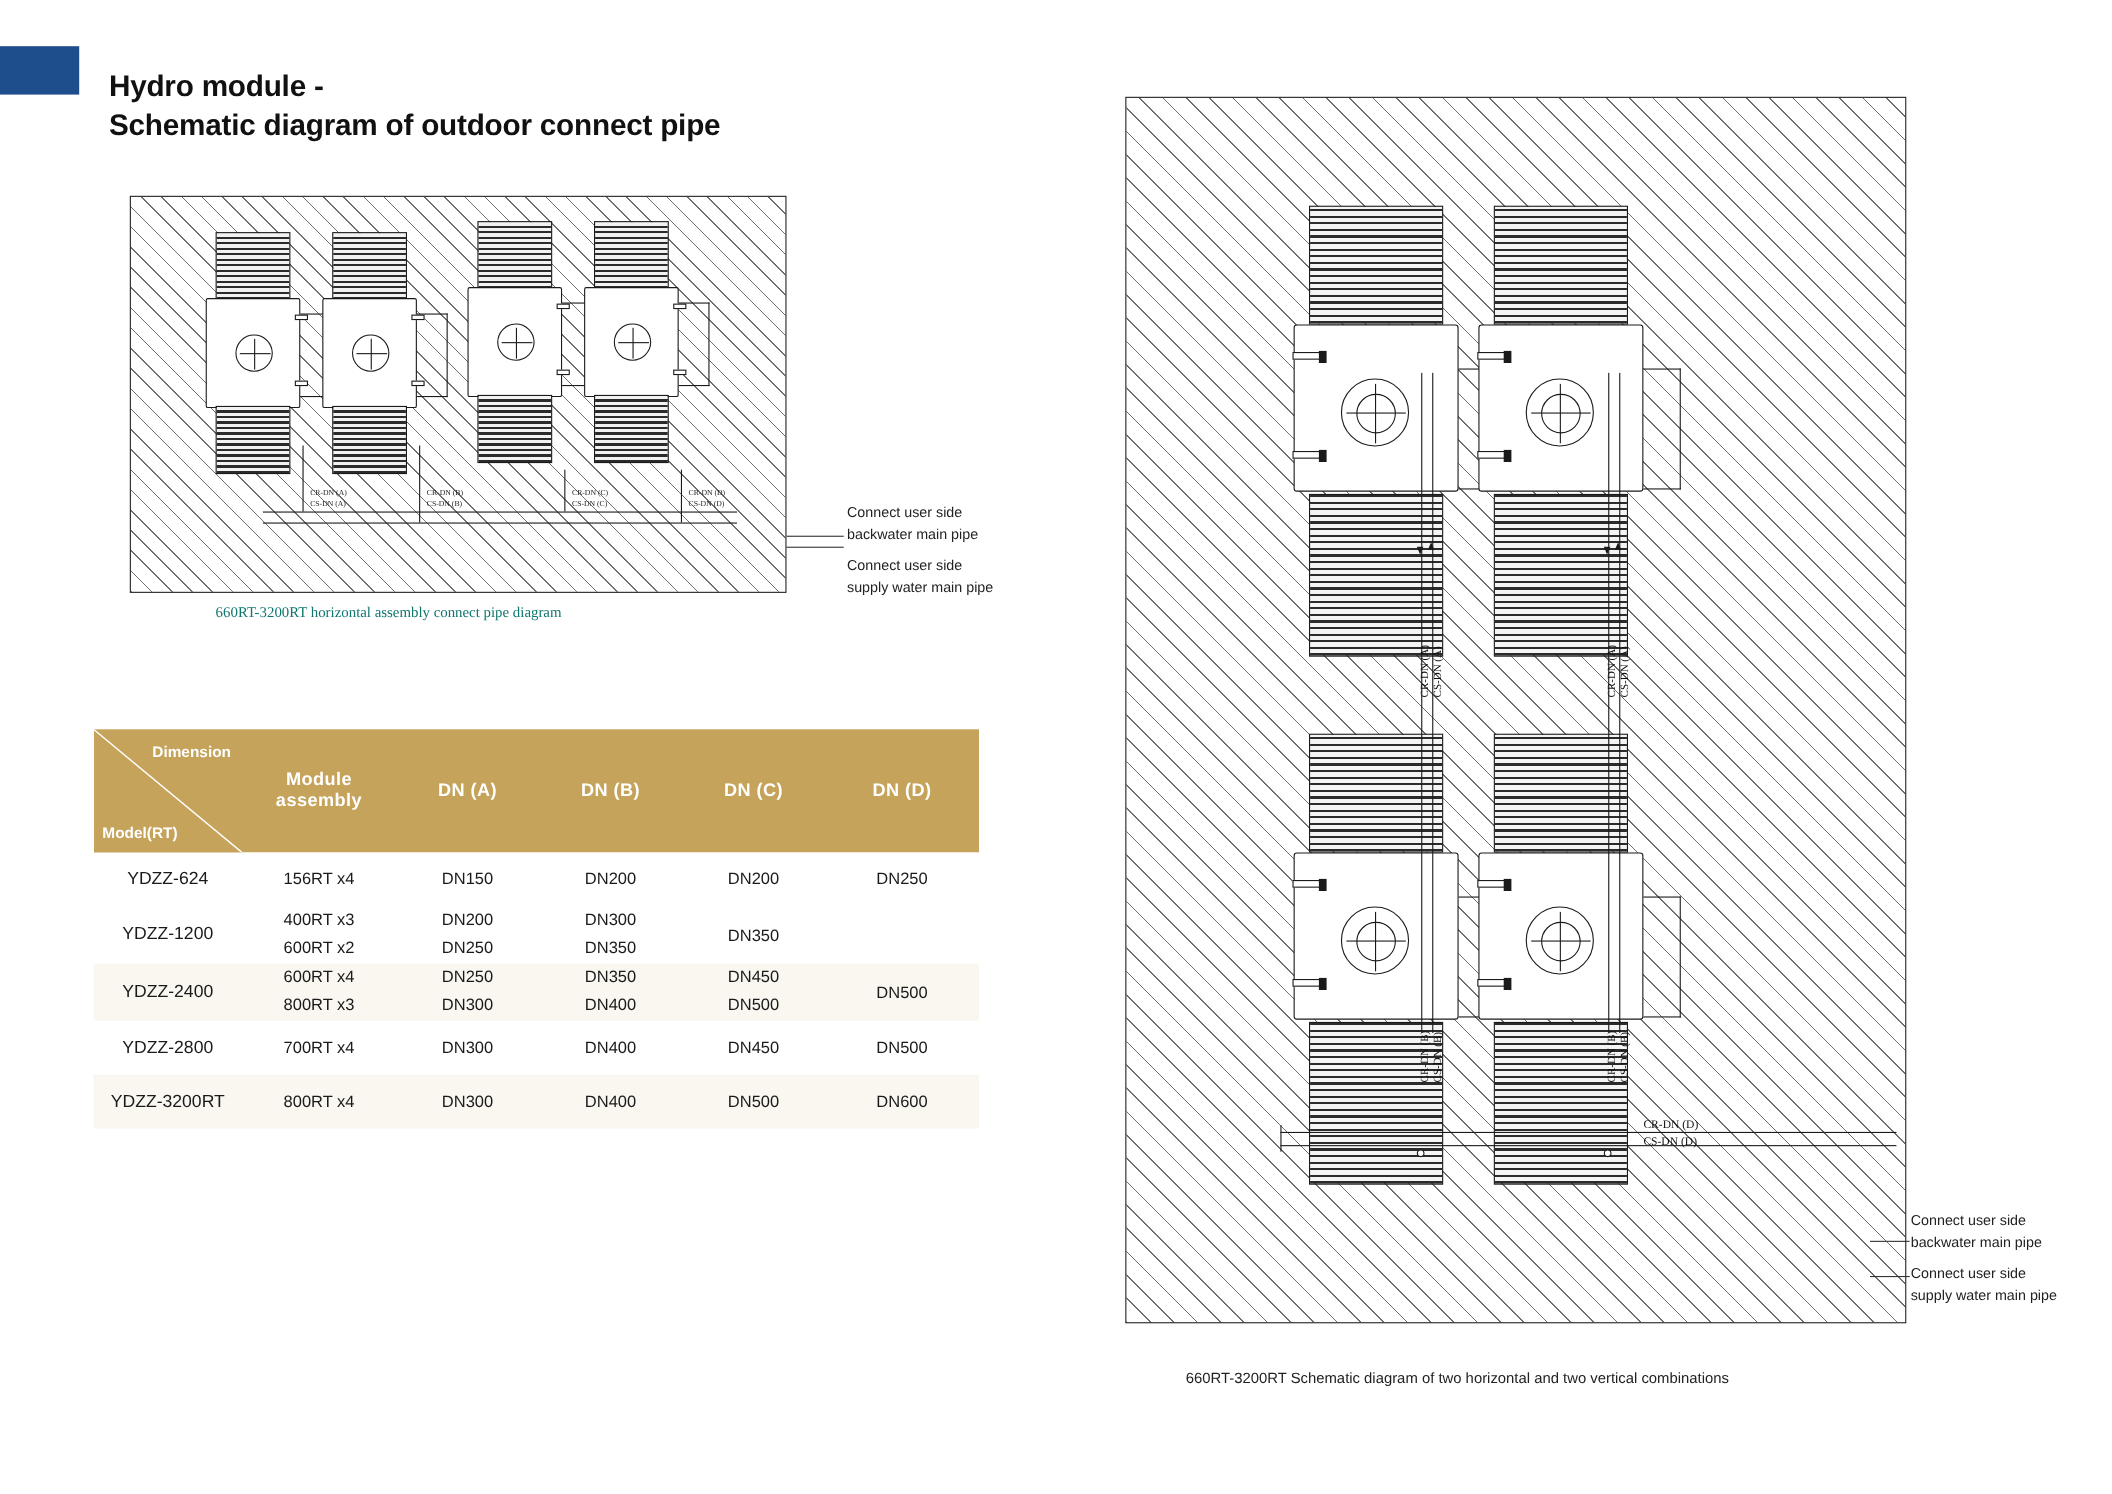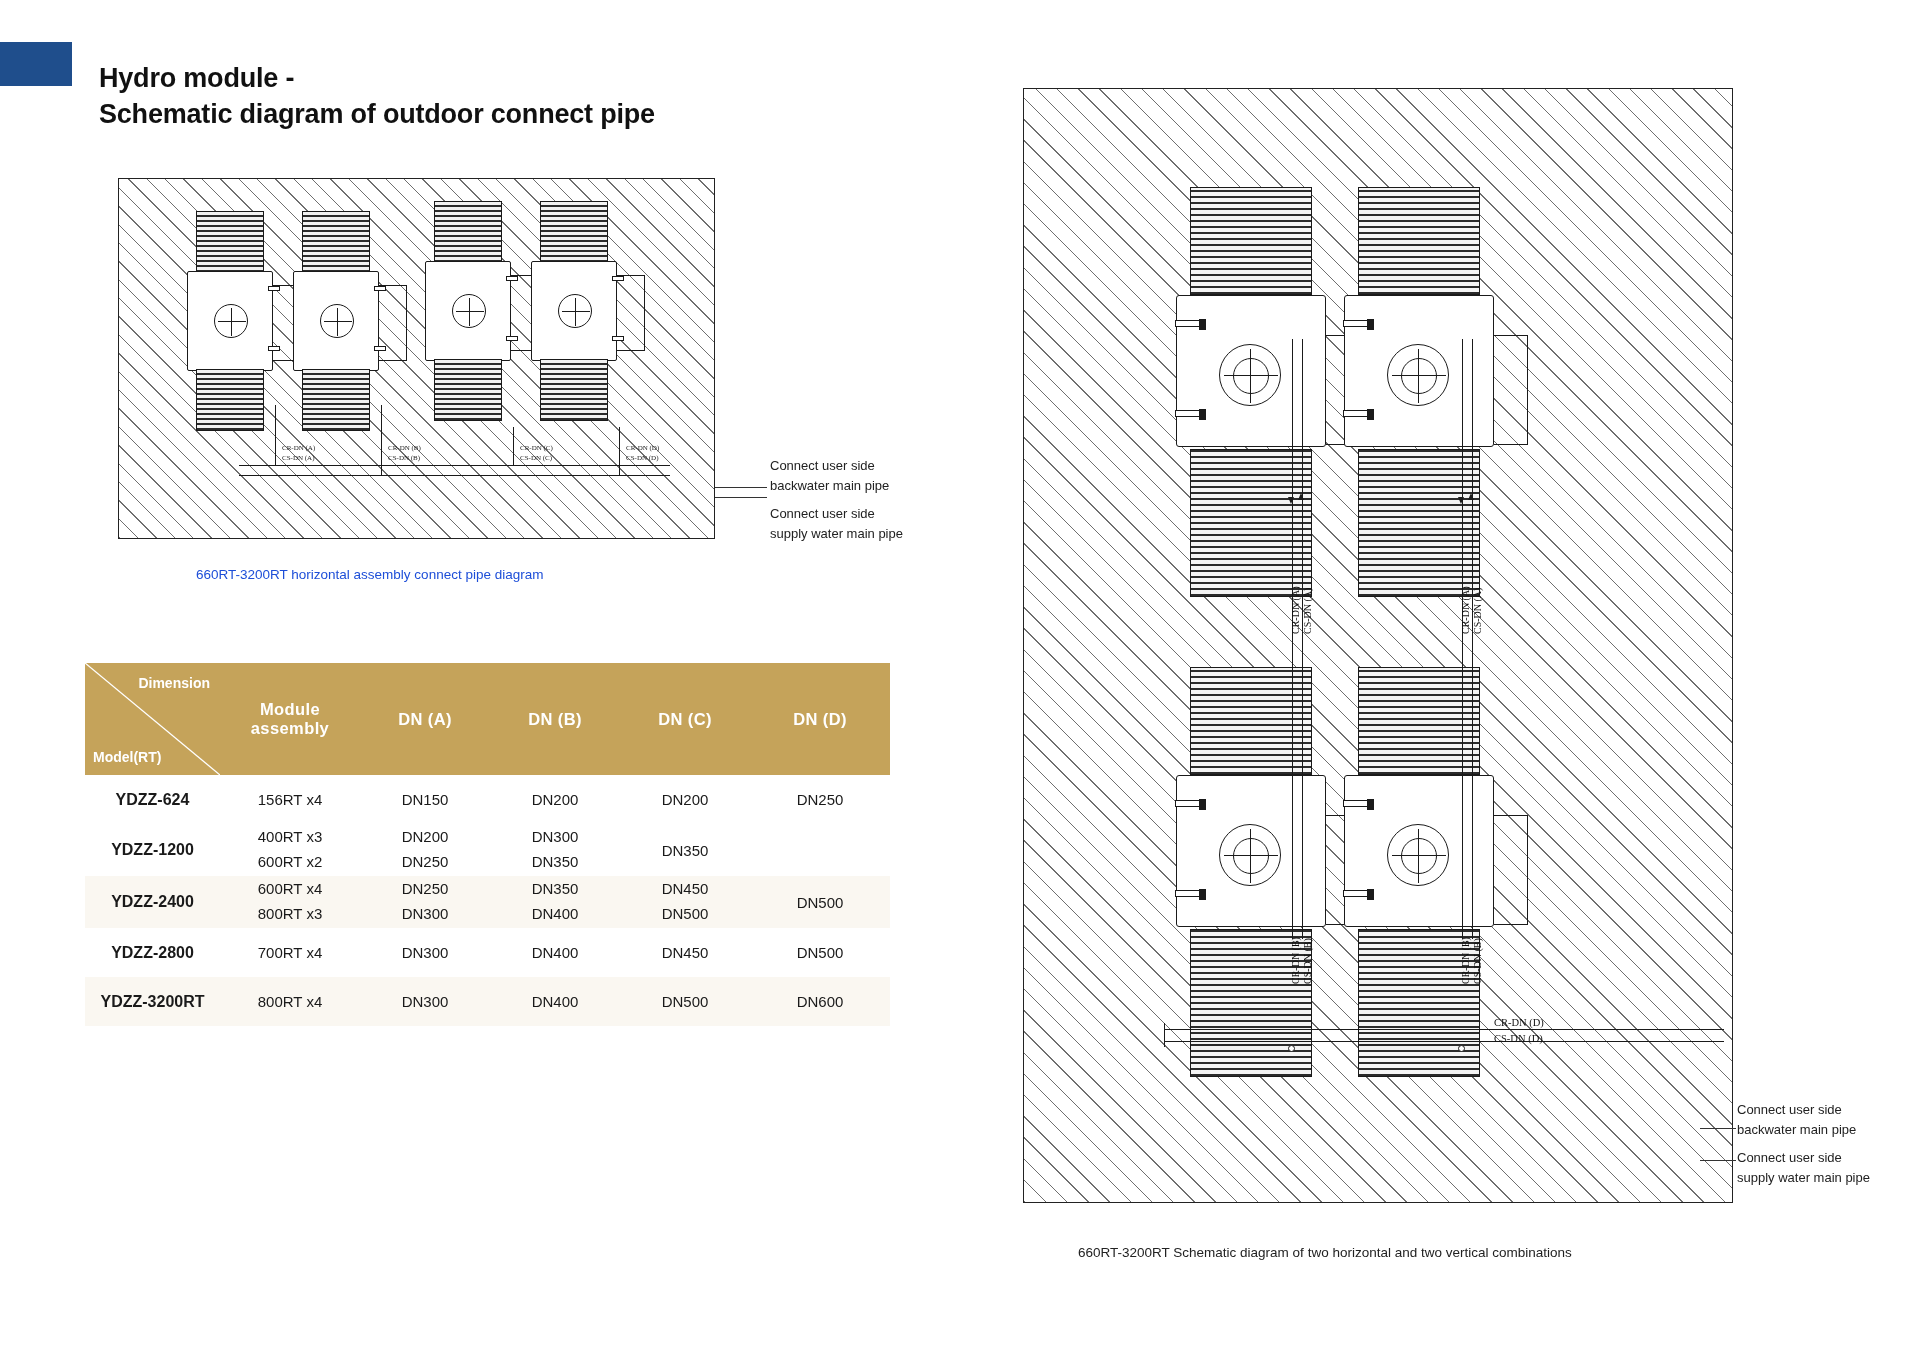--- a/index.html
+++ b/index.html
@@ -73,21 +73,21 @@
     position:absolute; left:120px; right:44px; height:1px; background:#1a1a1a;
   }
   .pipeline.l1 { top:286px; }
   .pipeline.l2 { top:296px; }
   .riser { position:absolute; width:1px; background:#1a1a1a; }
   .lbl-small {
     position:absolute; font-size:7px; color:#1a1a1a; white-space:nowrap;
     font-family:"Liberation Serif", serif;
   }
   .caption-top {
-    position:absolute; left:196px; top:567px; font-size:13.5px; color:#1d4ed8;
+    position:absolute; left:196px; top:549px; font-size:13.5px; color:#0f766e;font-family:Liberation Serif, serif;
   }
   .note-top-1 {
     position:absolute; left:770px; top:456px; font-size:13px; line-height:1.55; color:#222;
   }
   .note-top-2 {
     position:absolute; left:770px; top:504px; font-size:13px; line-height:1.55; color:#222;
   }
   .leader { position:absolute; height:1px; background:#333; }
 
   
@@ -106,21 +106,21 @@
   .diag-cell .slash {
     position:absolute; left:0; top:0; width:100%; height:100%;
   }
   .diag-cell .dim {
     position:absolute; right:10px; top:12px; font-size:14px; font-weight:bold;
   }
   .diag-cell .mdl {
     position:absolute; left:8px; bottom:10px; font-size:14px; font-weight:bold;
   }
   .tbl td.model {
-    font-weight:bold; text-align:center; font-size:16px; width:135px;
+    font-weight:normal; text-align:center; font-size:16px; width:135px;
   }
   .tbl td.val { text-align:center; font-size:15px; }
   .row-a td { background:#ffffff; }
   .row-b td { background:#faf7f1; }
   .tbl td { height:49px; vertical-align:middle; }
   .tbl tr.tall td { height:52px; }
   .sub { display:block; line-height:1.65; }
 
   
   .diag-right {

